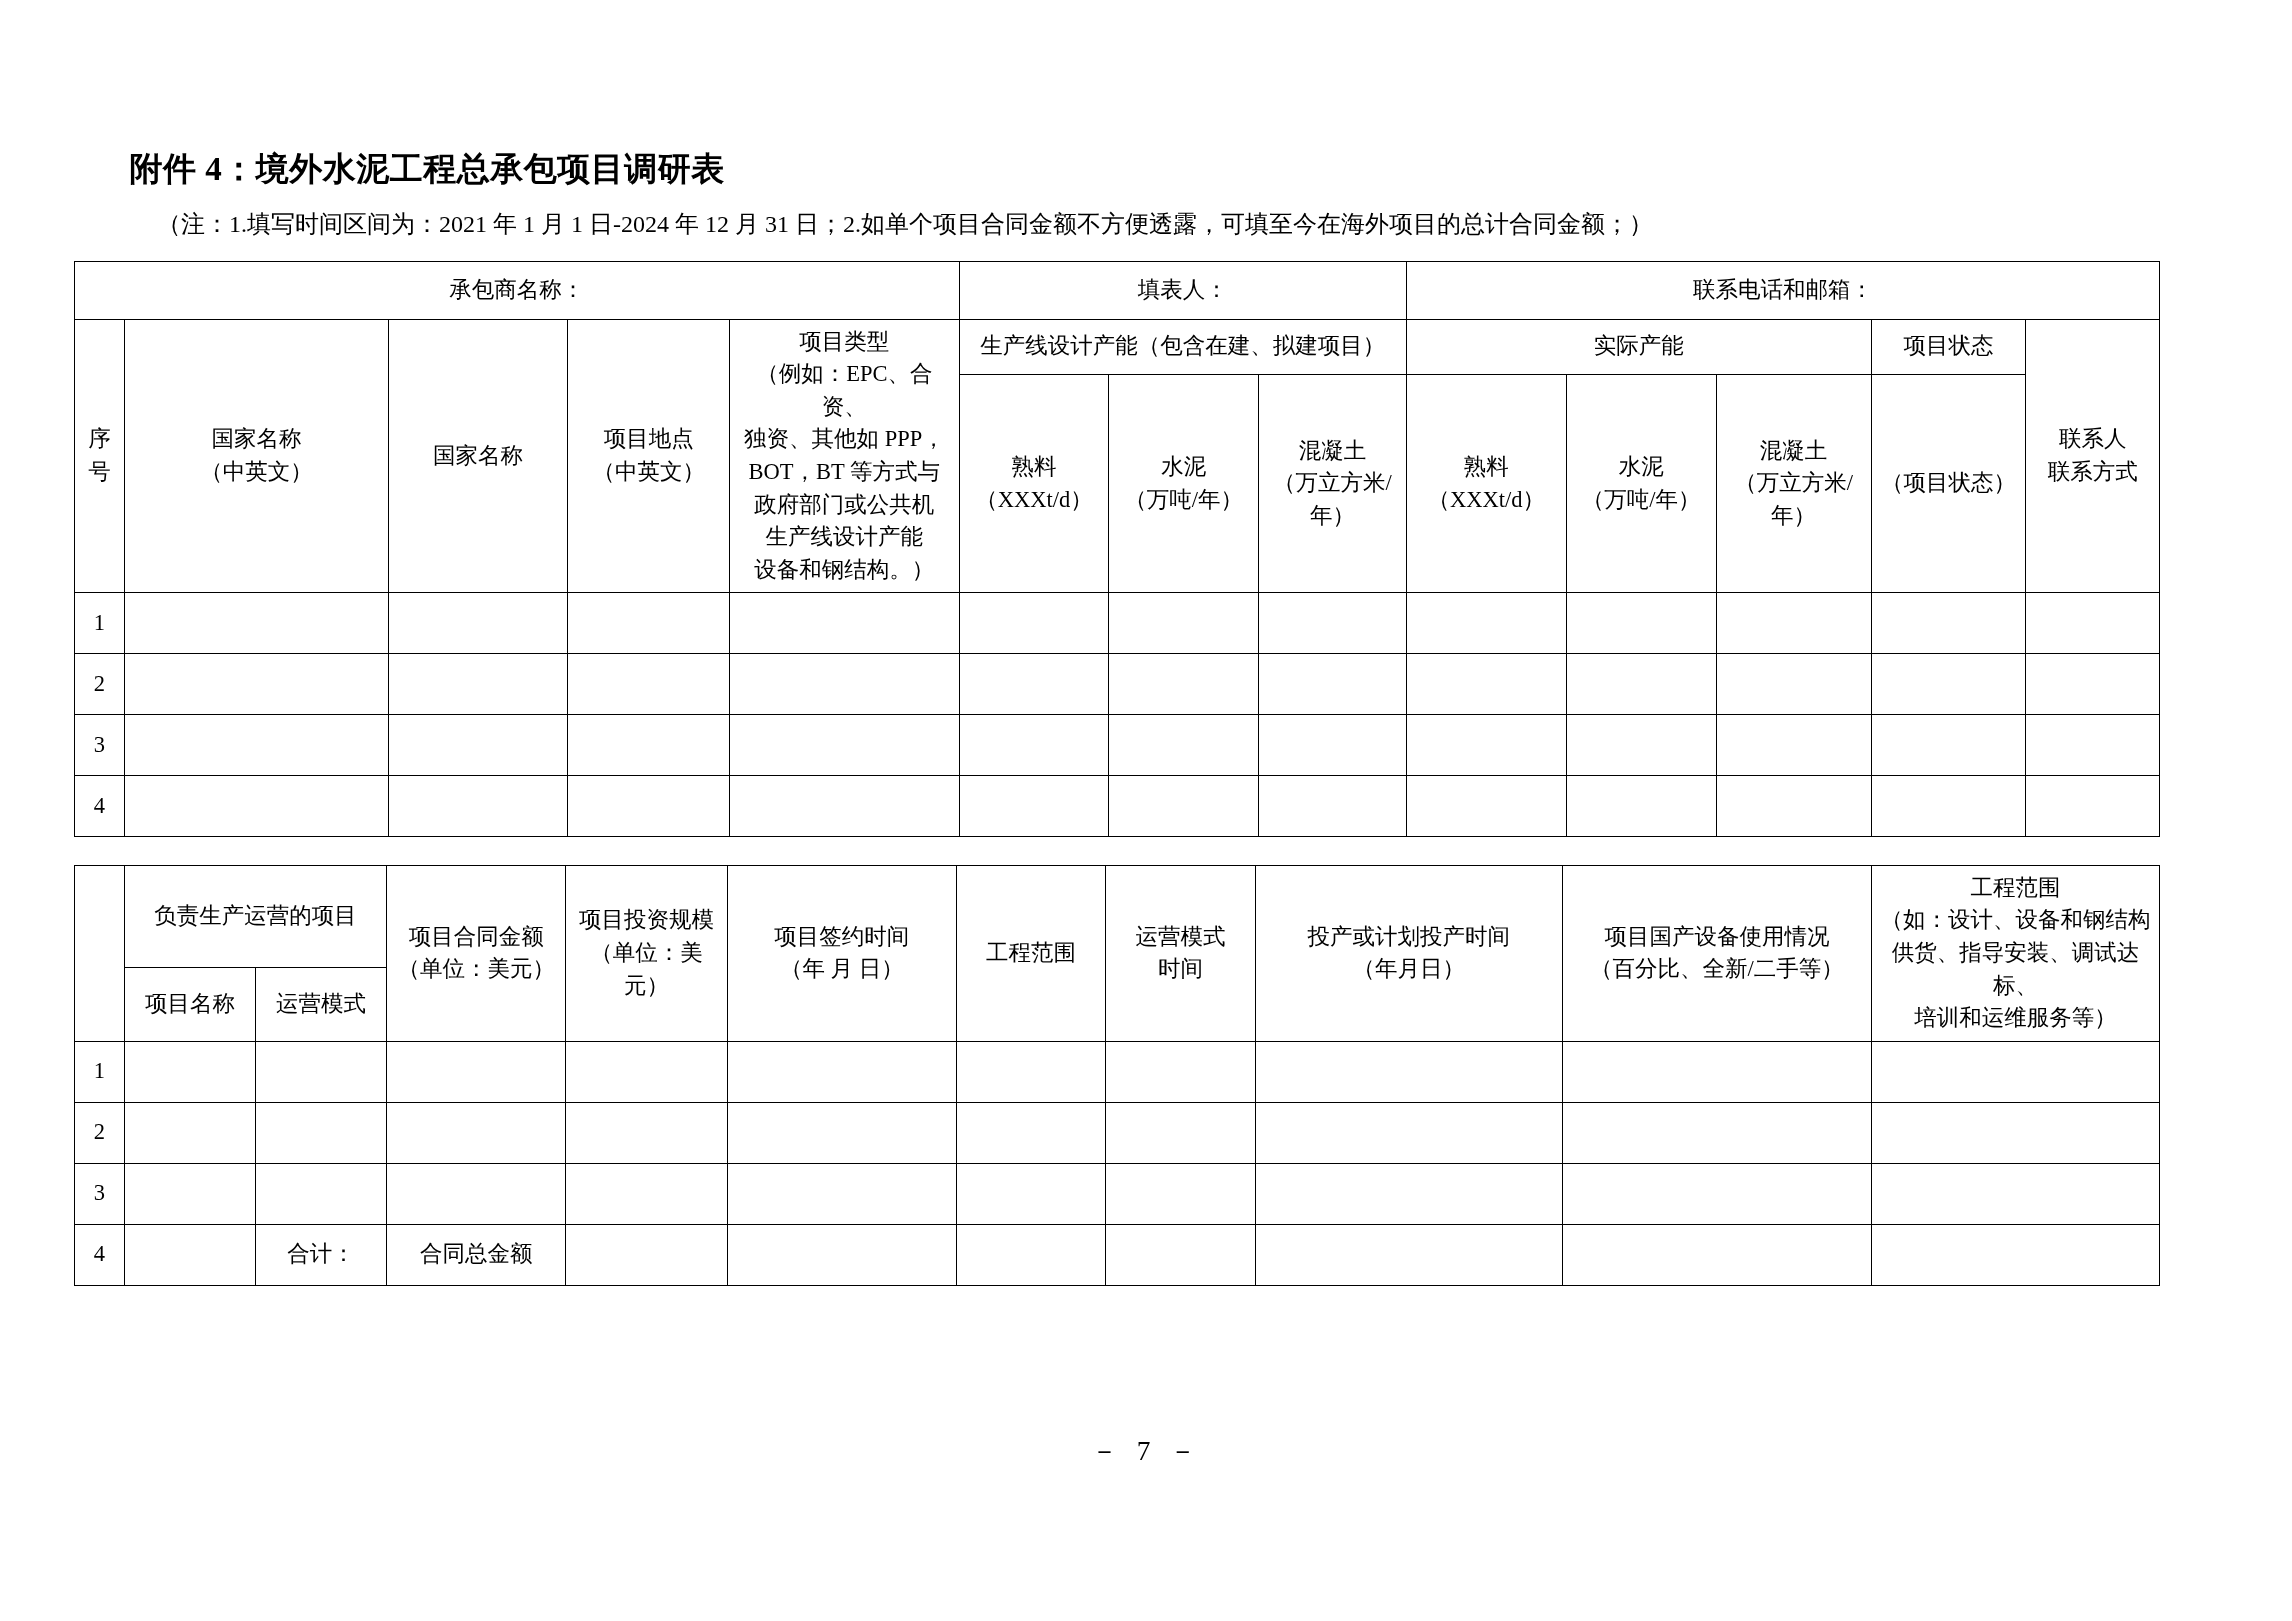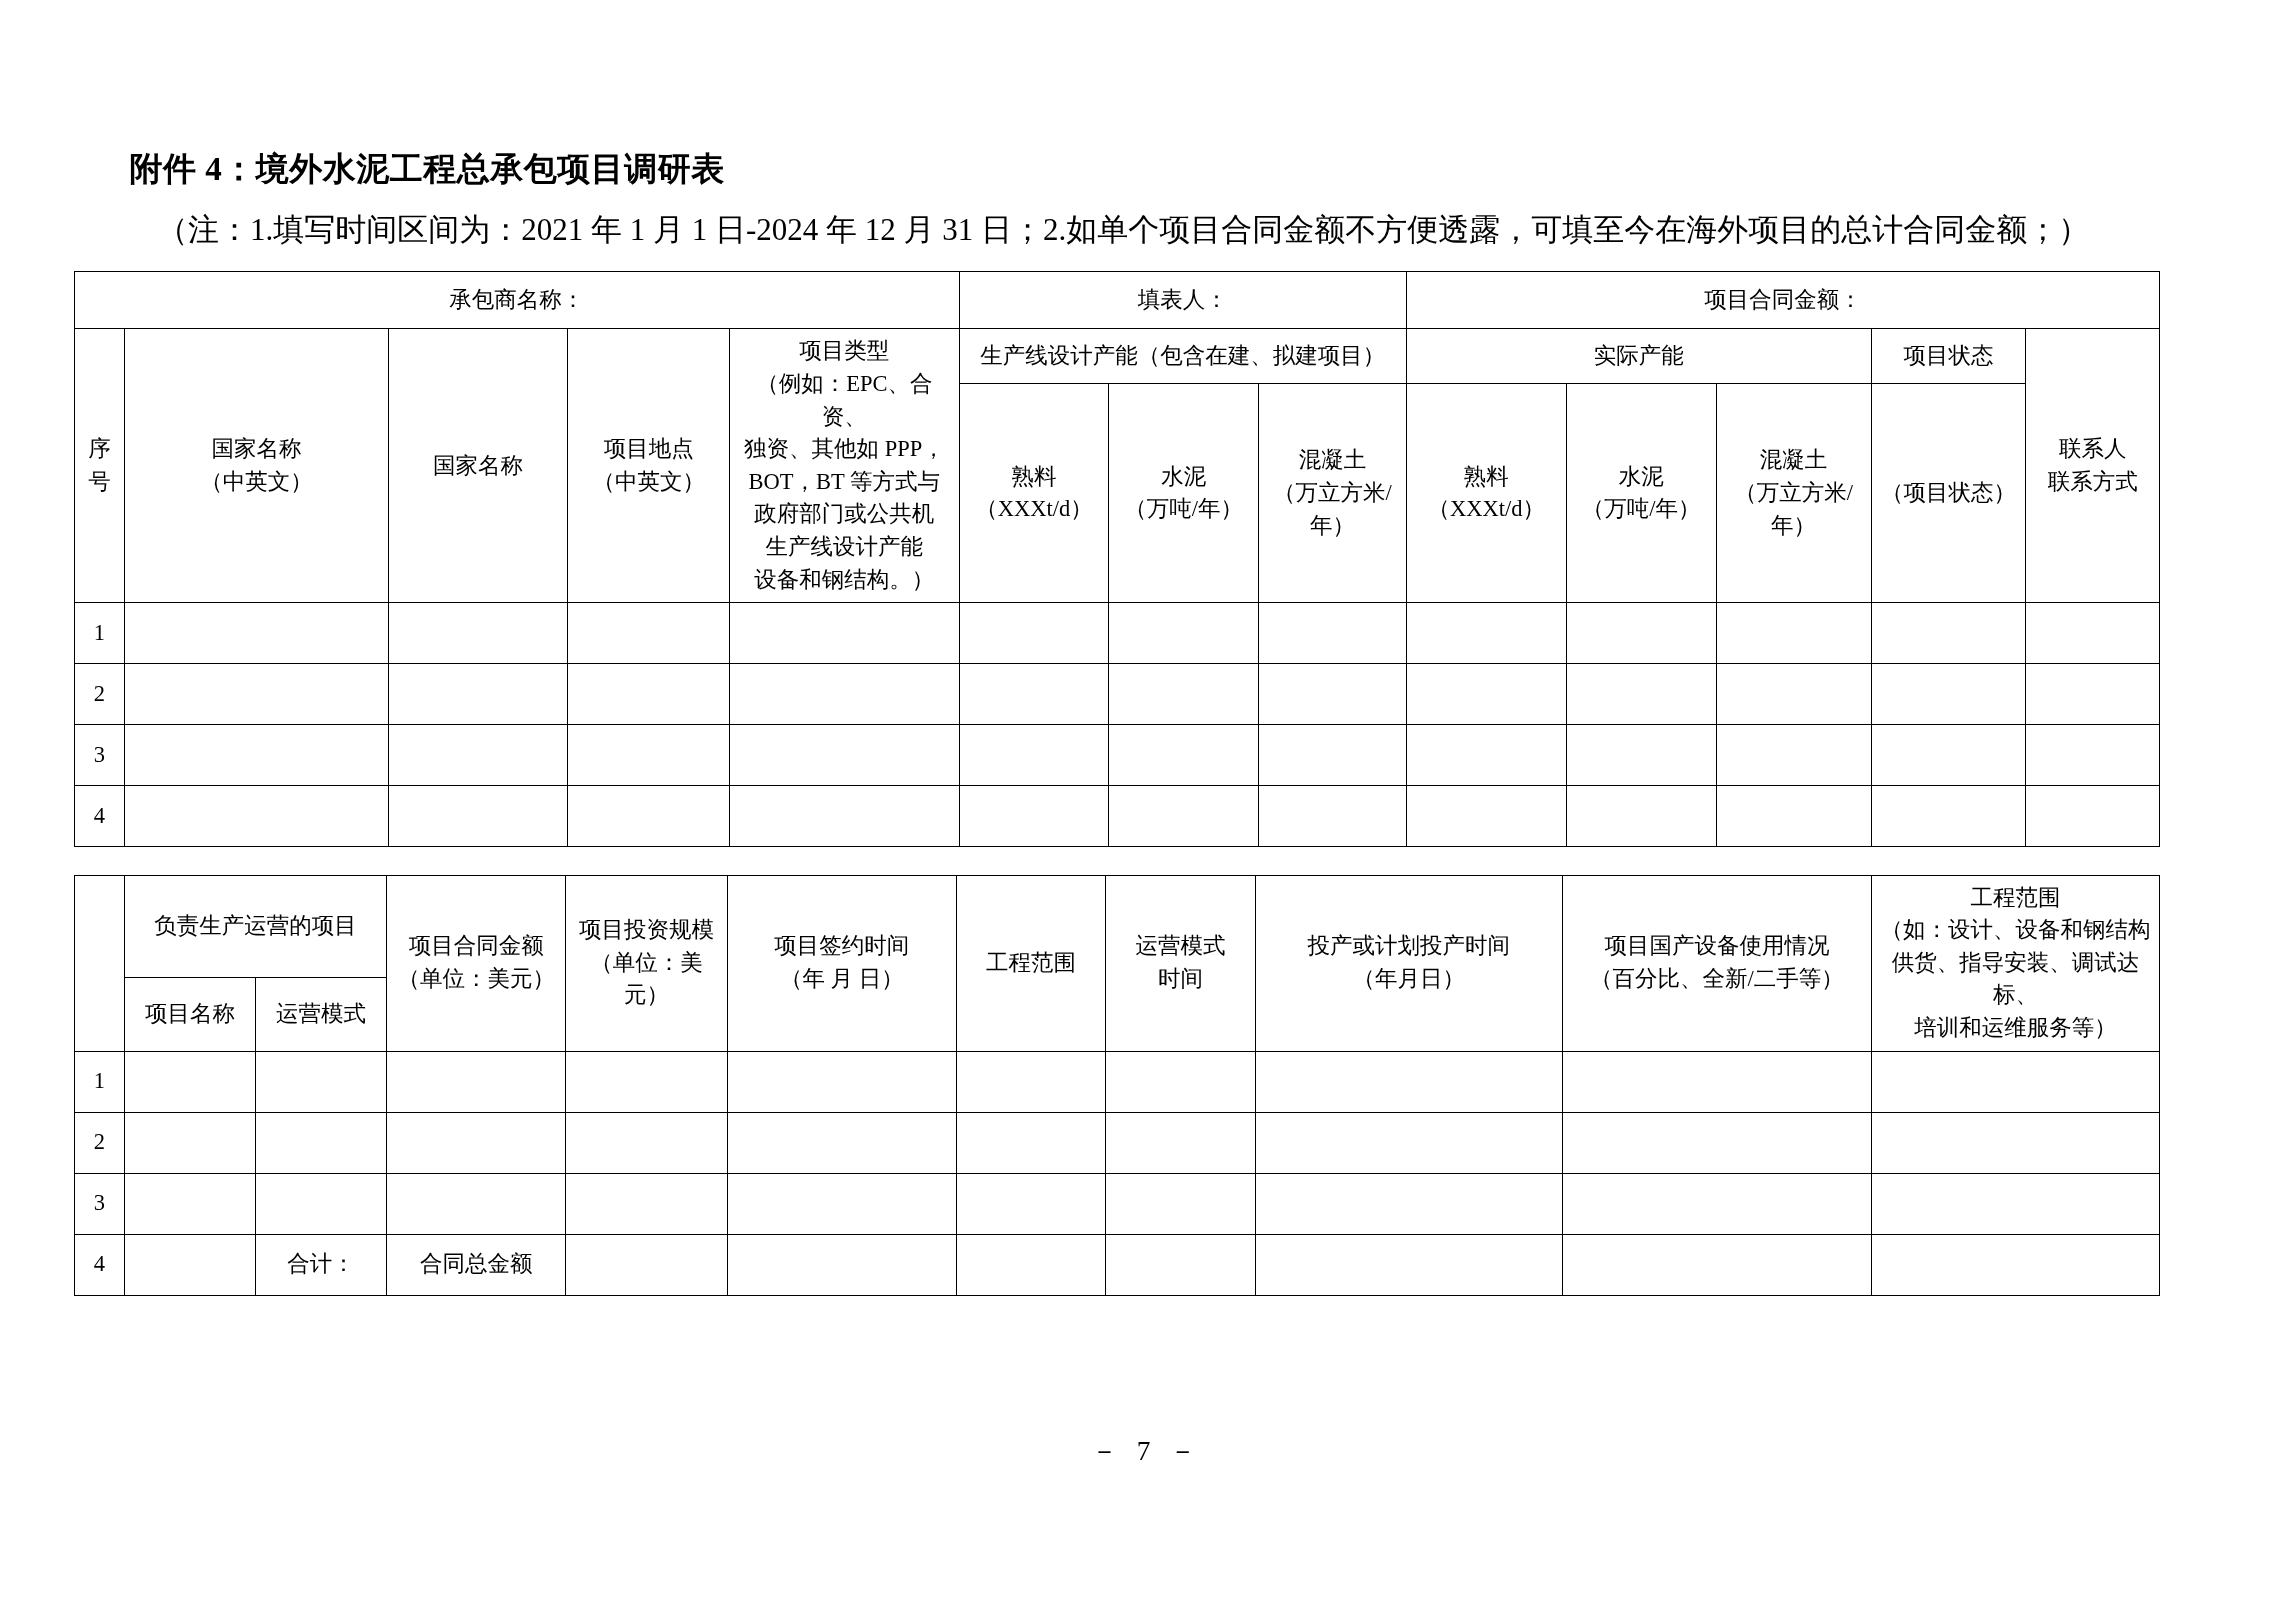--- a/index.html
+++ b/index.html
@@ -24,21 +24,21 @@
     padding: 147px 108px 0 108px;
   }
   .doc-title {
     font-size: 33px;
     font-weight: bold;
     letter-spacing: 0.5px;
     margin: 0 0 7.8px 0;
     padding-left: 21.6px;
   }
   .doc-note {
-    font-size: 31px;
+    font-size: 24px;
     margin: 15.7px 0 19.6px 0;
     padding-left: 49px;
     line-height: 1.4;
   }
   table.main {
     border-collapse: collapse;
     width: 2086px;
     table-layout: fixed;
     margin-left: -34px;
   }
@@ -95,21 +95,21 @@
       <col style="width:147px">
       <col style="width:152px">
       <col style="width:152px">
       <col style="width:131px">
     </colgroup>
 
     <tbody>
         <tr>
       <td class="lbl" colspan="5" style="height:45px">承包商名称：</td>
       <td class="lbl" colspan="3">填表人：</td>
-      <td class="lbl" colspan="5">项目合同金额：</td>
+      <td class="lbl" colspan="5">联系电话和邮箱：</td>
     </tr>
 
     <tr>
       <td rowspan="2" style="height:57px">
         <span class="cellwrap">序</span>
         <span class="cellwrap">号</span>
       </td>
       <td rowspan="2">
         <span class="cellwrap">国家名称</span>
         <span class="cellwrap">（中英文）</span>

